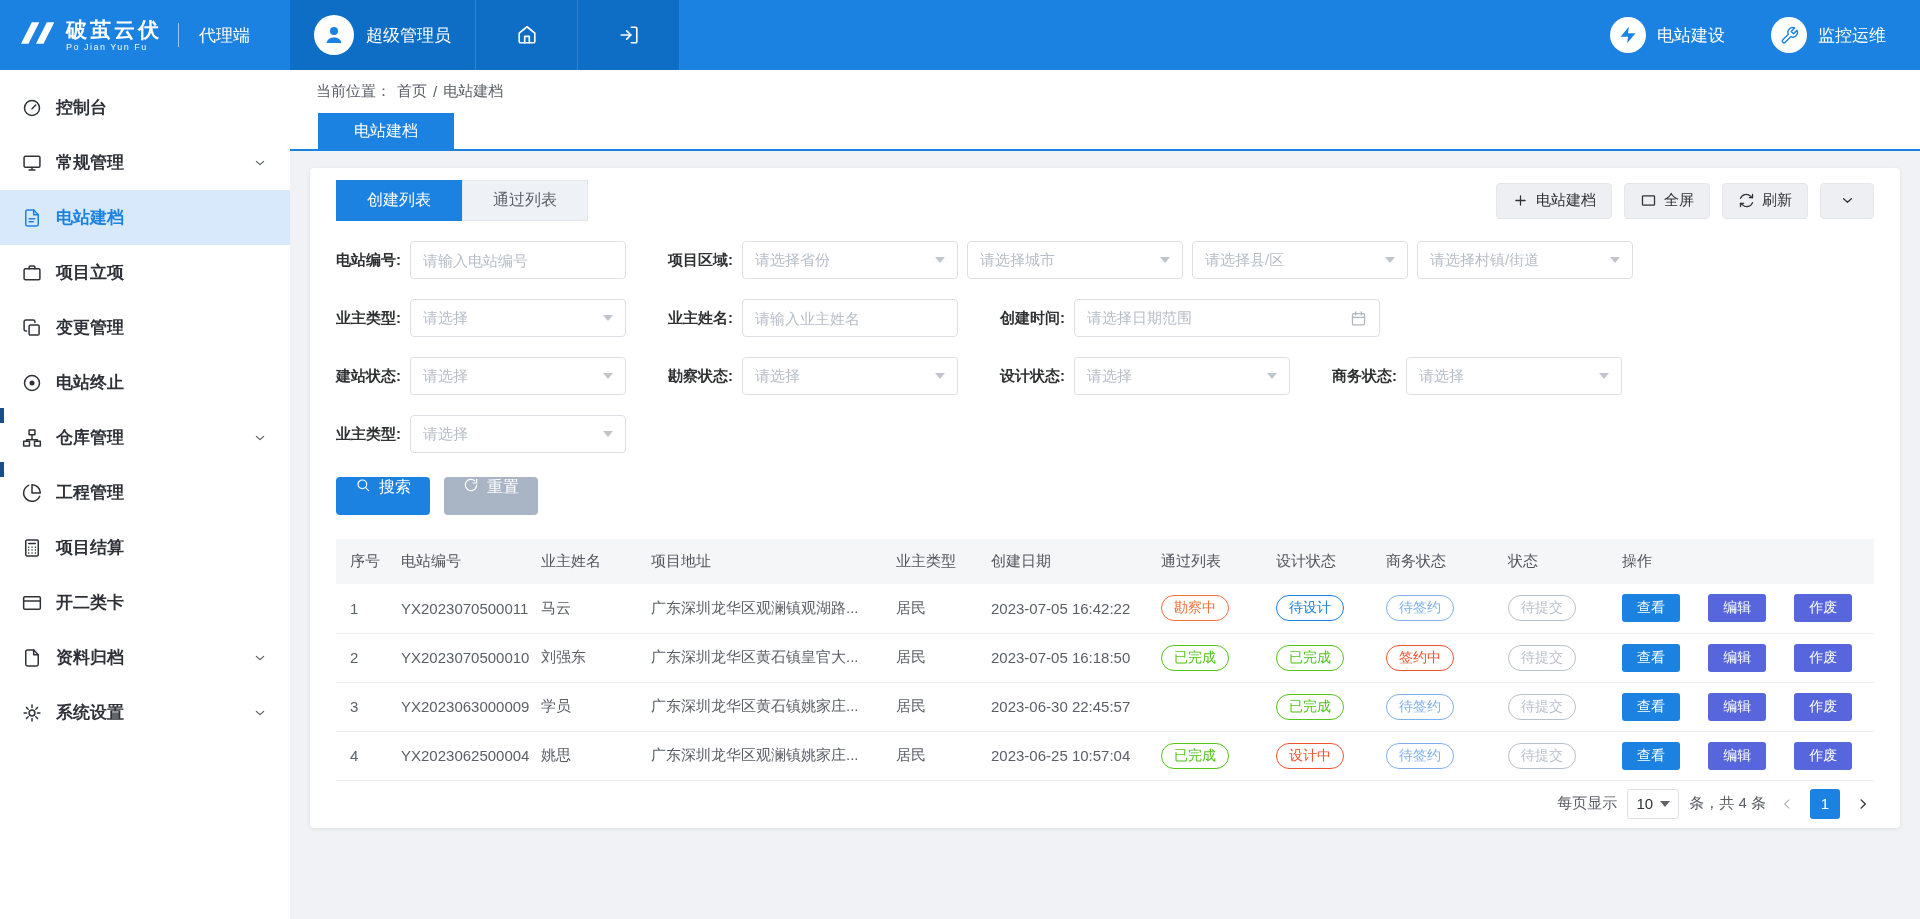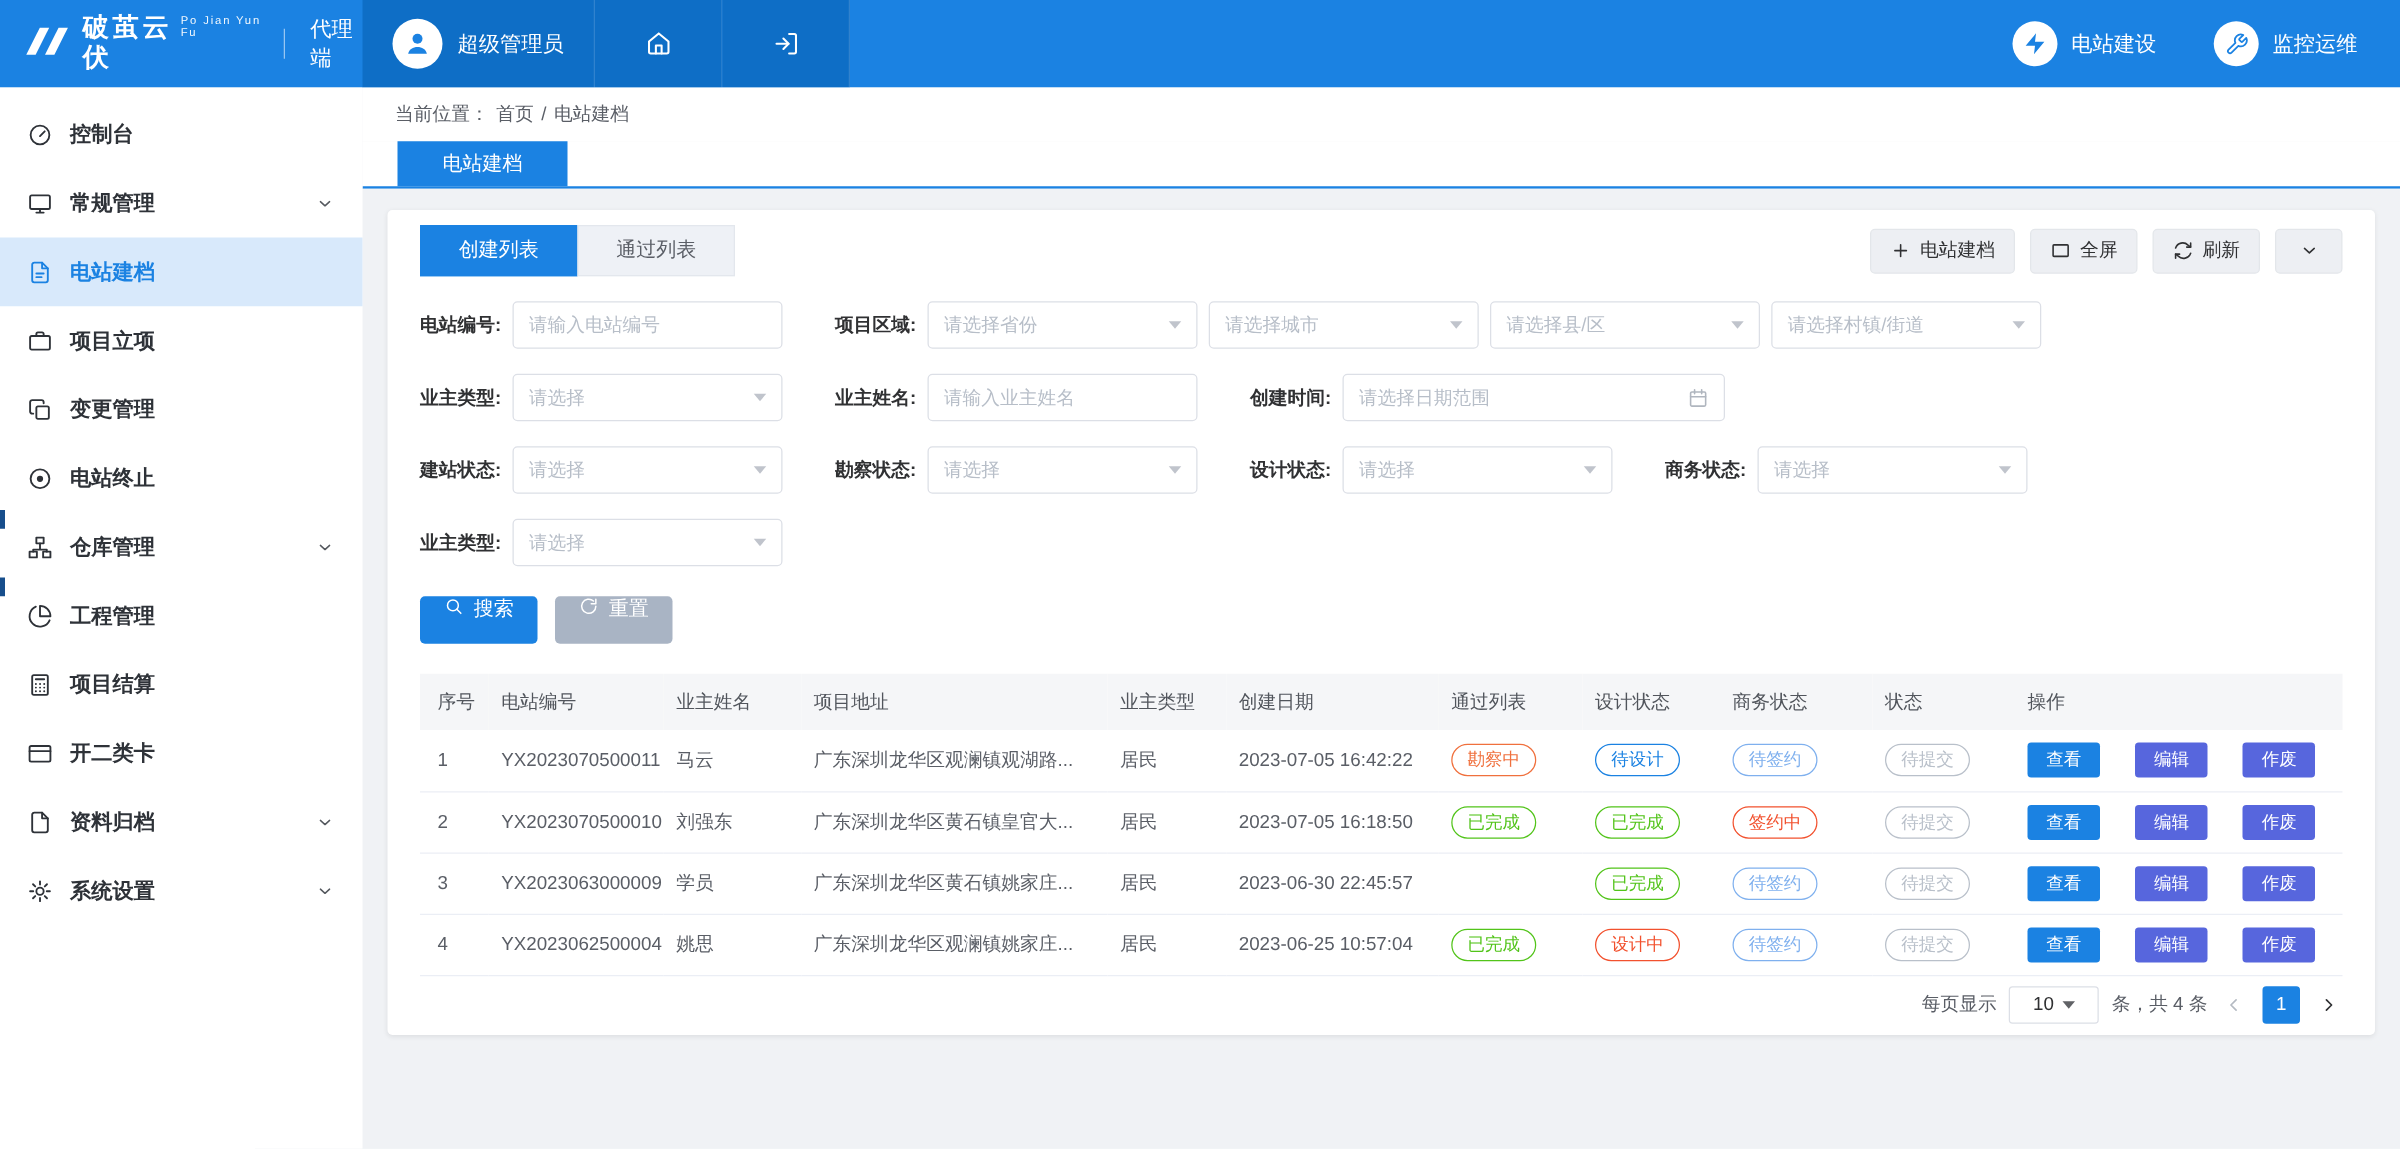--- a/index.html
+++ b/index.html
@@ -2,21 +2,21 @@
 <html style="--accent: #1b82e2; --header-dark: #0e6ec6; --active-bg: #d8e9fb; --btn-muted: #a9b4c4; --action-indigo: #5766dd; --badge-orange: #f0703d; --badge-red: #f2512e; --badge-lightblue: #7fb0ee; --badge-gray: #b9c0ca; --badge-green: #52c41a;"><head>
 <meta charset="utf-8">
 <style>
   *{margin:0;padding:0;box-sizing:border-box}
   html,body{width:1920px;height:919px;overflow:hidden}
   body{font-family:"Liberation Sans","DejaVu Sans",sans-serif;background:#f0f2f5;color:#303133}
   .ic{fill:none;stroke:currentColor;stroke-width:1.8;stroke-linecap:round;stroke-linejoin:round}
   
   .topbar{height:70px;background:var(--accent,#1b82e2);display:flex;align-items:stretch;color:#fff}
   .logo-area{width:290px;display:flex;align-items:center;padding-left:16px;gap:10px;flex-shrink:0}
-  .logo-text{display:flex;}
+  .logo-text{display:flex;flex-direction:column}
   .logo-title{font-size:21px;font-weight:bold;letter-spacing:3px;line-height:1.15}
   .logo-sub{font-size:9px;letter-spacing:1.5px;opacity:.95}
   .logo-divider{width:1px;height:24px;background:rgba(255,255,255,.55);margin:0 10px 0 6px}
   .portal-label{font-size:17px}
   .hdr-seg{background:var(--header-dark,#0e6ec6);display:flex;align-items:center;justify-content:center;cursor:pointer;border-right:1px solid rgba(255,255,255,.14)}
   .user-seg{padding:0 24px;gap:12px;font-size:17px}
   .icon-seg{width:102px}
   .avatar{width:40px;height:40px;border-radius:50%;background:#fff;color:var(--accent,#1b82e2);display:flex;align-items:center;justify-content:center}
   .quick-links{margin-left:auto;display:flex;align-items:center;gap:46px;padding-right:34px}
   .quick-link{display:flex;align-items:center;gap:11px;font-size:17px;cursor:pointer}
@@ -76,21 +76,21 @@
   .badge[data-variant="red"]{color:var(--badge-red,#f2512e);border-color:var(--badge-red,#f2512e)}
   .badge[data-variant="blue"]{color:var(--accent,#1b82e2);border-color:var(--accent,#1b82e2)}
   .badge[data-variant="lightblue"]{color:var(--badge-lightblue,#7fb0ee);border-color:var(--badge-lightblue,#7fb0ee)}
   .badge[data-variant="gray"]{color:var(--badge-gray,#b9c0ca);border-color:var(--badge-gray,#c4cad2)}
   .badge[data-variant="green"]{color:var(--badge-green,#52c41a);border-color:var(--badge-green,#52c41a)}
   .op-btn{width:58px;height:28px;border:none;border-radius:3px;color:#fff;font-size:14px;cursor:pointer;margin-right:24px;font-family:inherit}
   .op-view{background:var(--accent,#1b82e2)}
   .op-edit,.op-void{background:var(--action-indigo,#5766dd)}
   
   .pagination{margin-top:8px;display:flex;align-items:center;justify-content:flex-end;gap:10px;font-size:15px;color:#5a5e66}
-  .pp-select{width:72px;height:30px;border:1px solid #dcdfe6;border-radius:3px;display:flex;align-items:center;justify-content:center;gap:7px;color:#303133;cursor:pointer;background:#fff}
+  .pp-select{width:52px;height:30px;border:1px solid #dcdfe6;border-radius:3px;display:flex;align-items:center;justify-content:center;gap:7px;color:#303133;cursor:pointer;background:#fff}
   .pp-select .tri{border-top-color:#606266}
   .pg-arrow{width:22px;height:22px;display:flex;align-items:center;justify-content:center;cursor:pointer}
   .pg-prev{color:#b4bac2}
   .pg-next{color:#303133}
   .pg-num{width:30px;height:30px;background:var(--accent,#1b82e2);color:#fff;border-radius:3px;display:flex;align-items:center;justify-content:center;cursor:pointer;margin:0 2px}
 </style>
 </head>
 <body>
 
 <svg width="0" height="0" style="position:absolute" aria-hidden="true">

